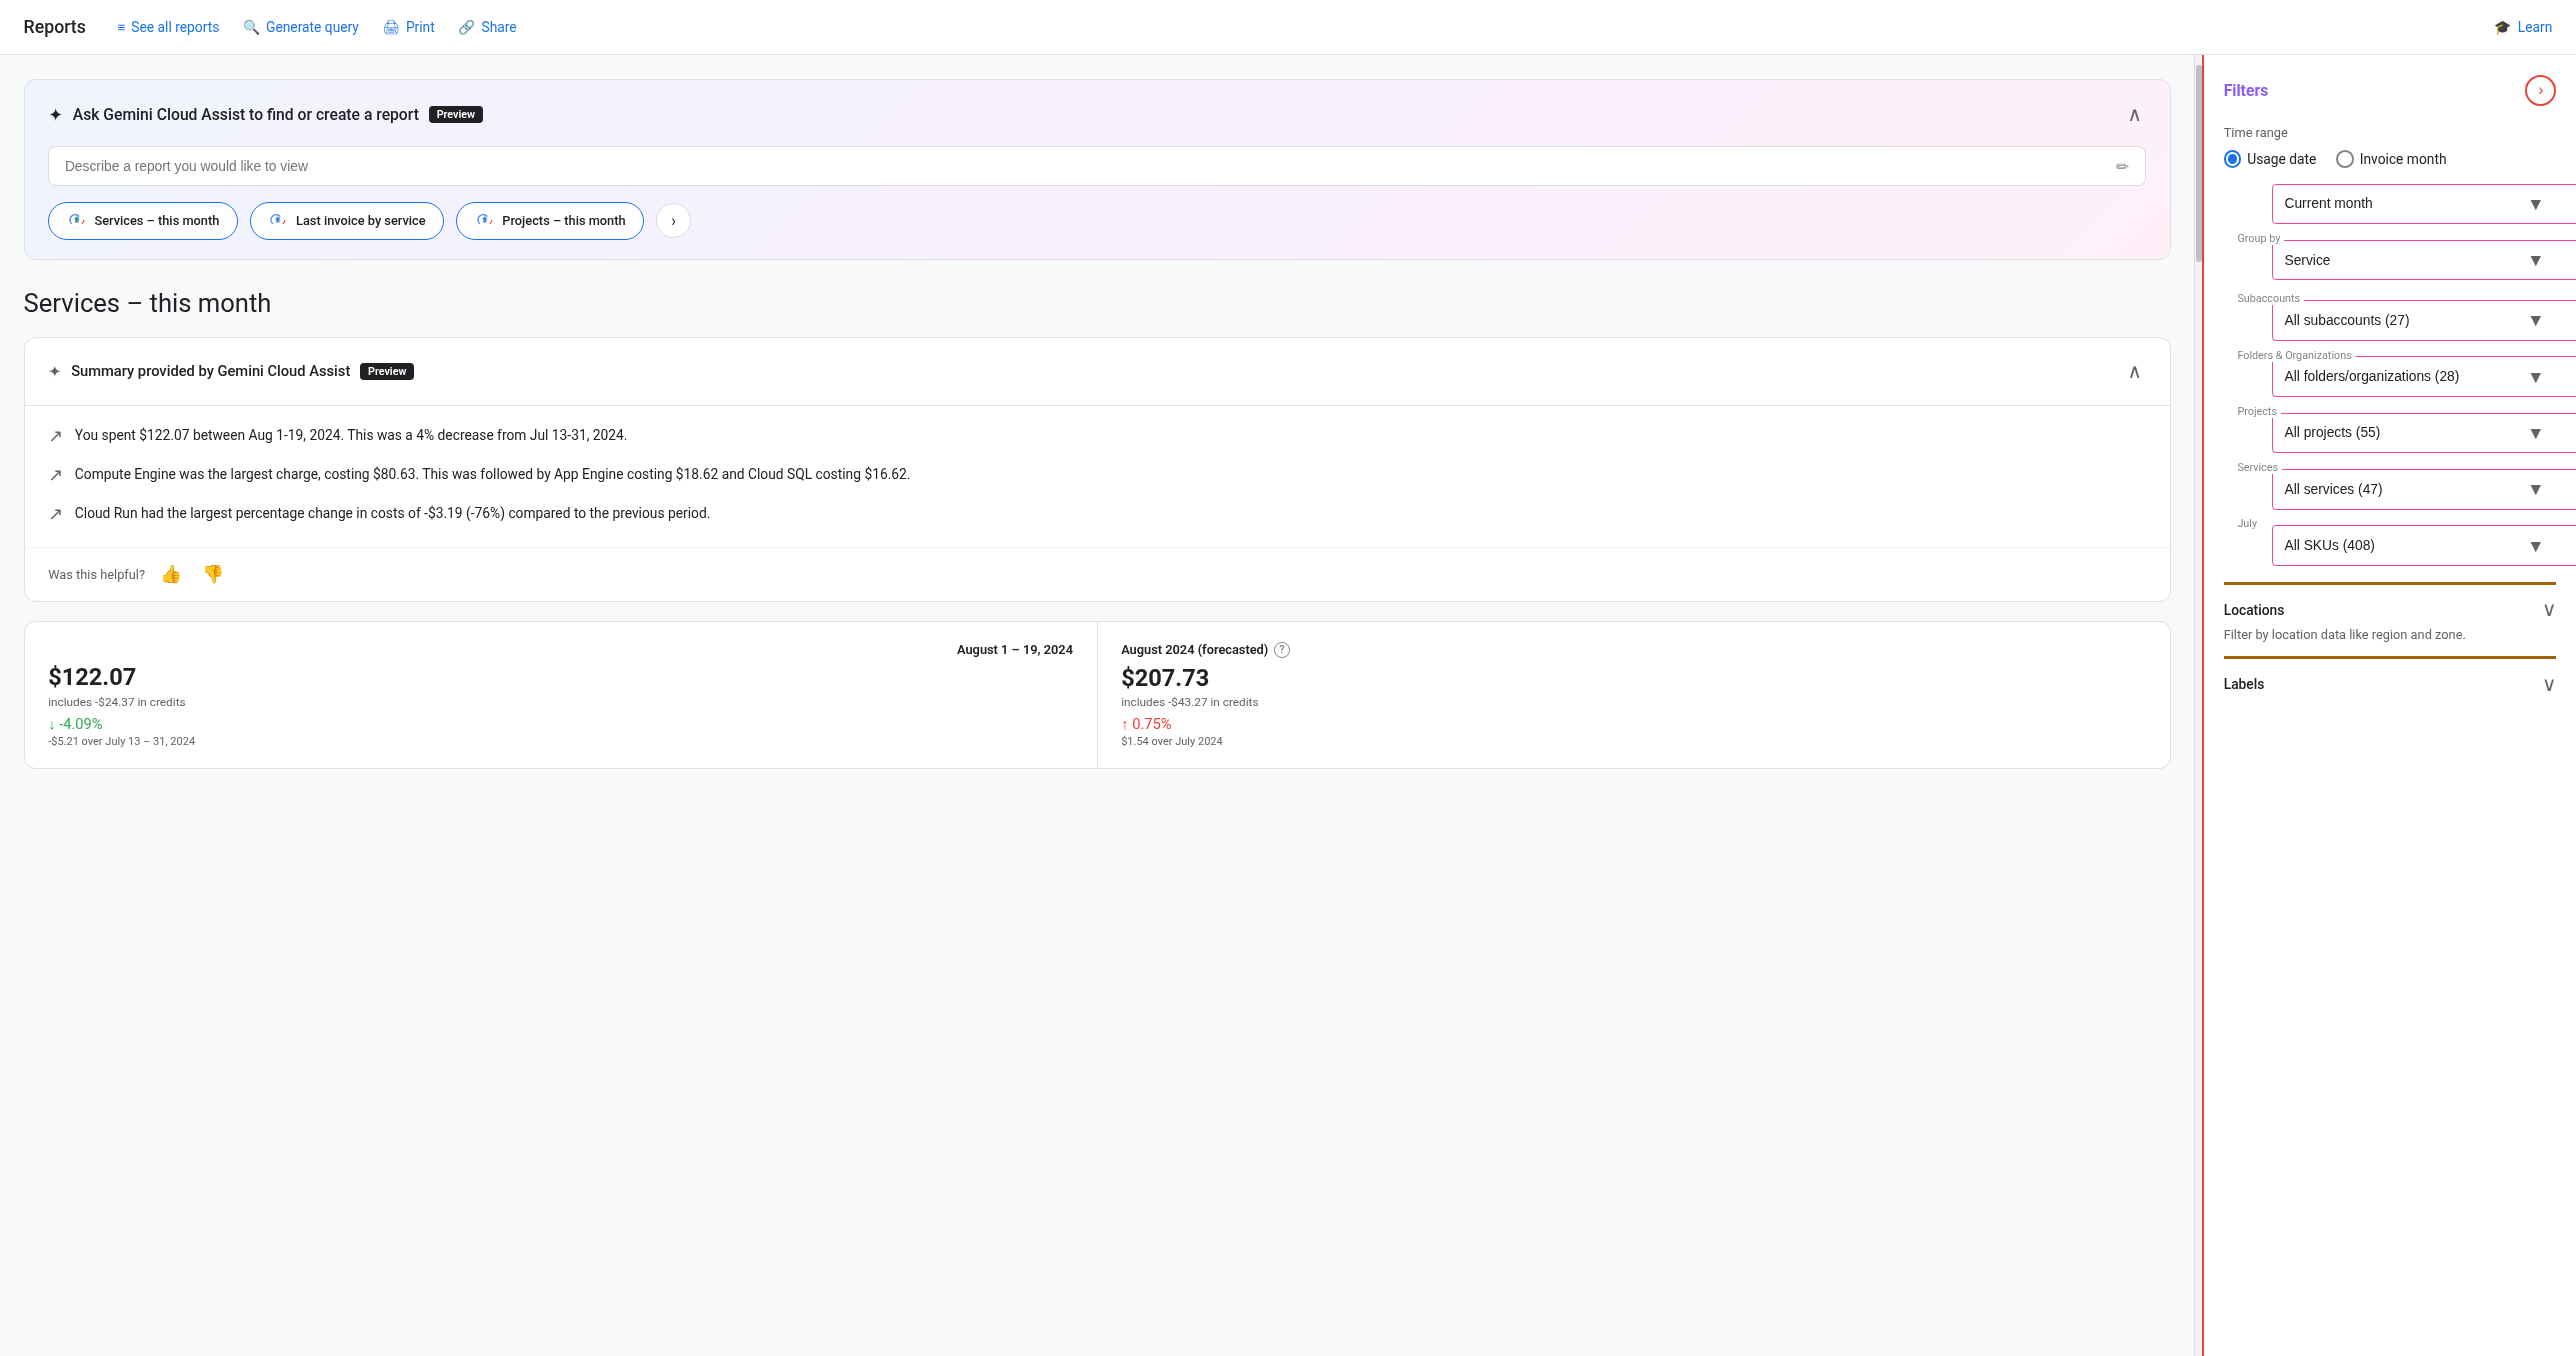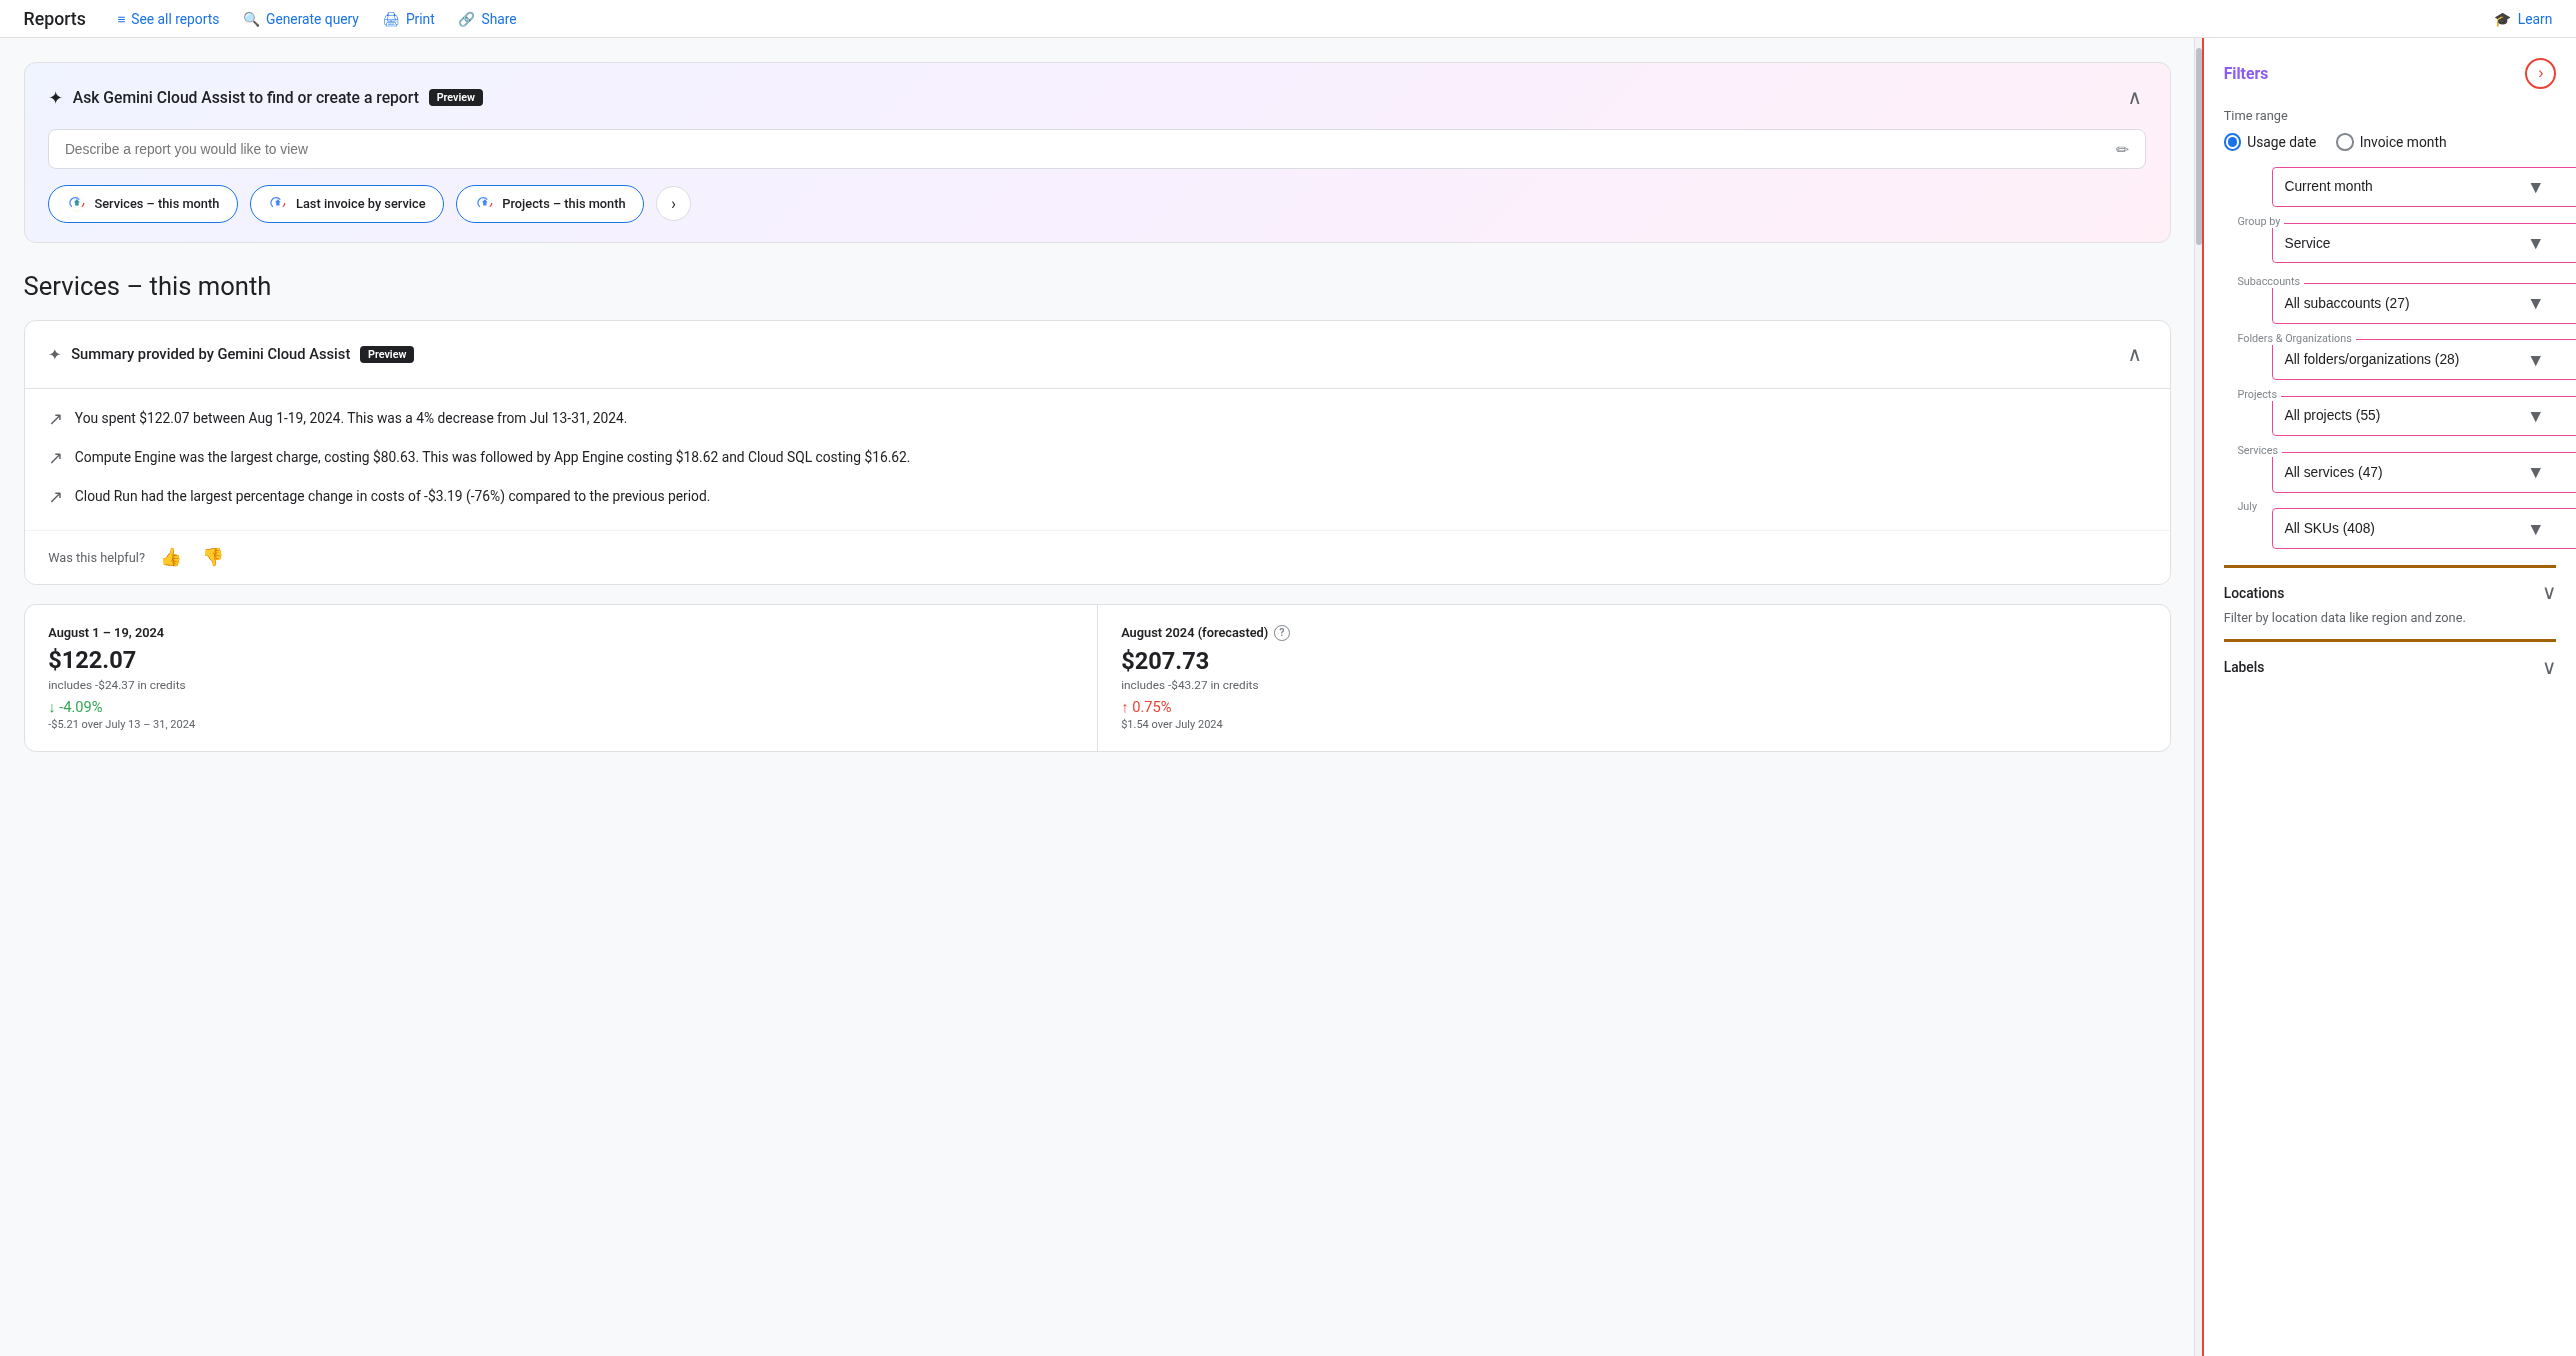--- a/index.html
+++ b/index.html
@@ -12,21 +12,21 @@
       flex-direction: column;
       height: 100vh;
       overflow: hidden;
     }
 
     
     .top-header {
       display: flex;
       align-items: center;
       padding: 0 23.6px;
-      height: 38px;
+      height: 55px;
       background: #fff;
       border-bottom: 1px solid #e0e0e0;
       gap: 23.6px;
       flex-shrink: 0;
     }
     .header-title {
       font-size: 17.7px;
       font-weight: 500;
       color: #202124;
       margin-right: 7.9px;
@@ -240,20 +240,21 @@
     }
     .stat-block {
       background: #fff;
       padding: 19.7px 23.6px;
     }
     .stat-date {
       font-size: 12.8px;
       font-weight: 600;
       color: #202124;
       margin-bottom: 5.9px;
+      text-align: right;
     }
     .stat-amount {
       font-size: 23.6px;
       font-weight: 700;
       color: #202124;
       margin-bottom: 3.9px;
     }
     .stat-credits {
       font-size: 11.8px;
       color: #5f6368;

